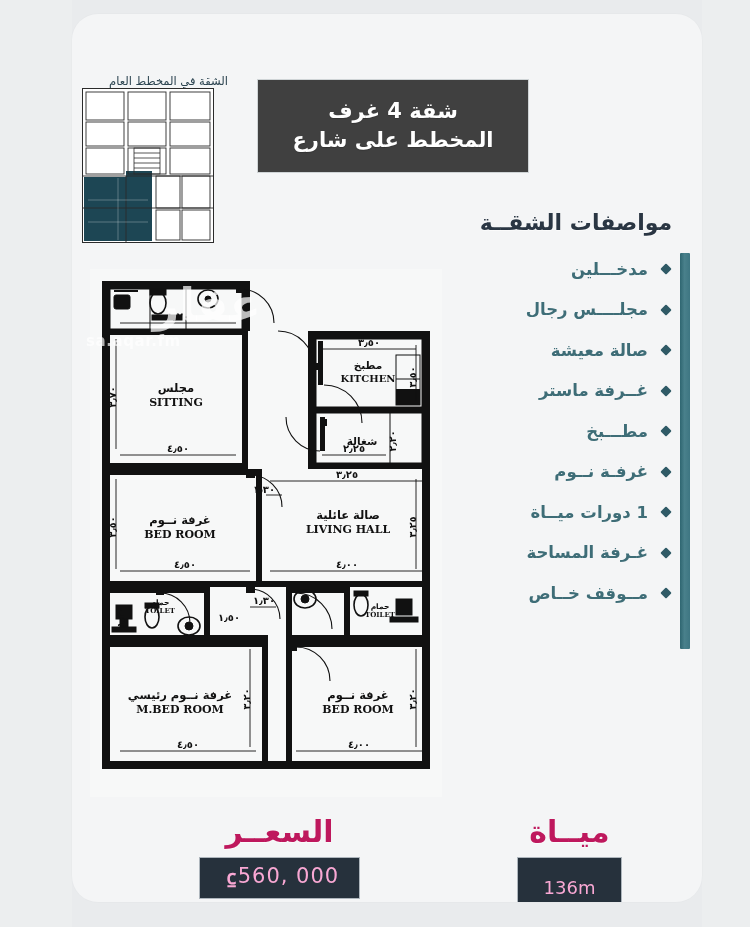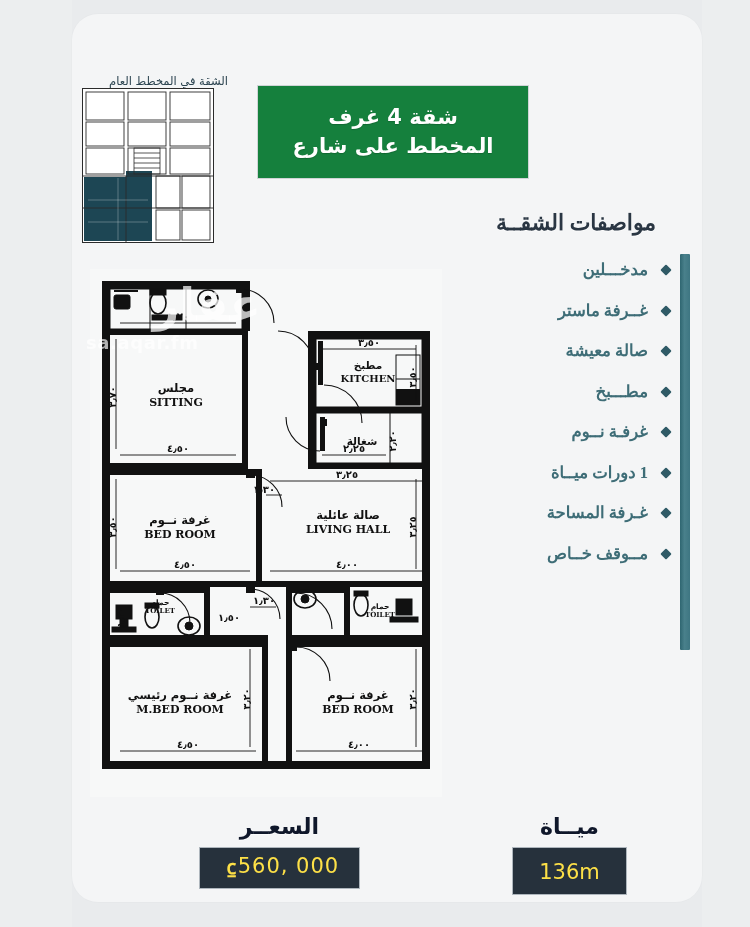--- a/index.html
+++ b/index.html
@@ -27,47 +27,46 @@
   #minimap{position:absolute;left:-4px;top:60px;width:160px;}
   #minimap .mini-title{
     text-align:right;font-size:11.5px;font-weight:400;color:#2c4450;
     direction:rtl;letter-spacing:.2px;margin-bottom:0;
     white-space:nowrap;
   }
   #mini-svg{display:block;margin:0 auto;}
 
   
   #banner{
-    position:absolute;left:185px;top:71px;width:270px;height:92px;
-    background:#15803d;border:1px solid #cfd4d6;
+    position:absolute;left:185px;top:65px;width:270px;height:92px;
+    background:#404040;border:1px solid #cfd4d6;
     display:flex;flex-direction:column;align-items:center;justify-content:center;
     direction:rtl;
   }
   #banner .bl{
     color:#ffffff;font-size:21px;font-weight:700;line-height:1.36;
     letter-spacing:.3px;text-shadow:0 1px 1px rgba(0,0,0,.18);
   }
 
   
   #specs{position:absolute;right:8px;top:196px;width:230px;direction:rtl;}
   #specs-title{
     text-align:center;font-size:22px;font-weight:700;color:#2a3643;
     letter-spacing:.2px;margin-bottom:14px;padding-right:6px;
     text-shadow:0 1px 0 rgba(255,255,255,.6);
-    font-family:Liberation Serif, serif;
   }
   #specs-body{position:relative;}
   #spec-bar{
     position:absolute;right:4px;top:4px;width:10px;height:396px;
     background:linear-gradient(90deg,#2f6671 0%,#49808b 45%,#3e7682 100%);
     border-radius:1px;
   }
   .spec-row{
     display:flex;align-items:center;justify-content:flex-start;
-    height:40.5px;padding-right:24px;font-family:Liberation Serif, serif;
+    height:40.5px;padding-right:24px;
   }
   .spec-dot{
     width:8px;height:8px;background:#2f5a66;
     transform:rotate(45deg);flex:0 0 auto;margin-left:14px;
     border-radius:1px;
   }
   .spec-label{
     font-size:16.5px;font-weight:700;color:#3e6d77;
     letter-spacing:.2px;white-space:nowrap;
   }
@@ -76,43 +75,43 @@
   #plan{position:absolute;left:18px;top:255px;width:360px;height:530px;}
   #plan svg{display:block;}
 
   
   #wm{position:absolute;left:14px;top:268px;width:175px;pointer-events:none;}
   #wm .wm-ar{
     font-size:46px;font-weight:700;color:rgba(255,255,255,.72);
     direction:rtl;text-align:right;line-height:1;letter-spacing:1px;
   }
   #wm .wm-en{
-    font-size:18px;font-weight:700;color:rgba(255,255,255,.68);
+    font-size:15px;font-weight:700;color:rgba(255,255,255,.68);
     letter-spacing:.6px;margin-top:4px;
   }
 
   
   #price-block{position:absolute;left:110px;top:800px;width:195px;text-align:center;}
   #area-block{position:absolute;left:400px;top:800px;width:195px;text-align:center;}
   .blk-title{
-    font-size:22px;font-weight:700;color:#0f172a;direction:rtl;
+    font-size:30px;font-weight:700;color:#be185d;direction:rtl;
     letter-spacing:.2px;margin-bottom:8px;
     text-shadow:0 1px 0 rgba(255,255,255,.55);
   }
   .blk-badge{
     display:inline-block;background:#26313c;border:1px solid #aeb6bd;
-    color:#fde047;font-size:21px;font-weight:400;
+    color:#f9a8d4;font-size:21px;font-weight:400;
     padding:7px 20px 9px;line-height:1.12;
     letter-spacing:1px;white-space:nowrap;
   }
   .blk-badge .riyal{
     display:inline-block;font-size:20px;margin-left:7px;
     transform:translateY(1px);font-weight:700;
   }
-  .blk-badge.area{font-size:21px;padding:13px 26px 9px;letter-spacing:0;}
+  .blk-badge.area{font-size:18px;padding:20px 26px 9px;letter-spacing:0;}
 </style>
 </head>
 <body>
 
 <div id="page-bg"></div>
 <div id="band-left"></div>
 <div id="band-right"></div>
 
 <div id="card">
   <div id="card-inner">
@@ -168,25 +167,29 @@
       <div id="specs-title">مواصفات الشقــة</div>
       <div id="specs-body">
         <div id="spec-bar"></div>
 
         <div class="spec-row">
           <span class="spec-dot"></span>
           <span class="spec-label">مدخـــلين</span>
         </div>
         <div class="spec-row">
           <span class="spec-dot"></span>
+          <span class="spec-label">مجلــــس رجال</span>
+        </div>
+        <div class="spec-row">
+          <span class="spec-dot"></span>
+          <span class="spec-label">صالة معيشة</span>
+        </div>
+        <div class="spec-row">
+          <span class="spec-dot"></span>
           <span class="spec-label">غــرفة ماستر</span>
-        </div>
-        <div class="spec-row">
-          <span class="spec-dot"></span>
-          <span class="spec-label">صالة معيشة</span>
         </div>
         <div class="spec-row">
           <span class="spec-dot"></span>
           <span class="spec-label">مطـــبخ</span>
         </div>
         <div class="spec-row">
           <span class="spec-dot"></span>
           <span class="spec-label">غرفـة نــوم</span>
         </div>
         <div class="spec-row">

